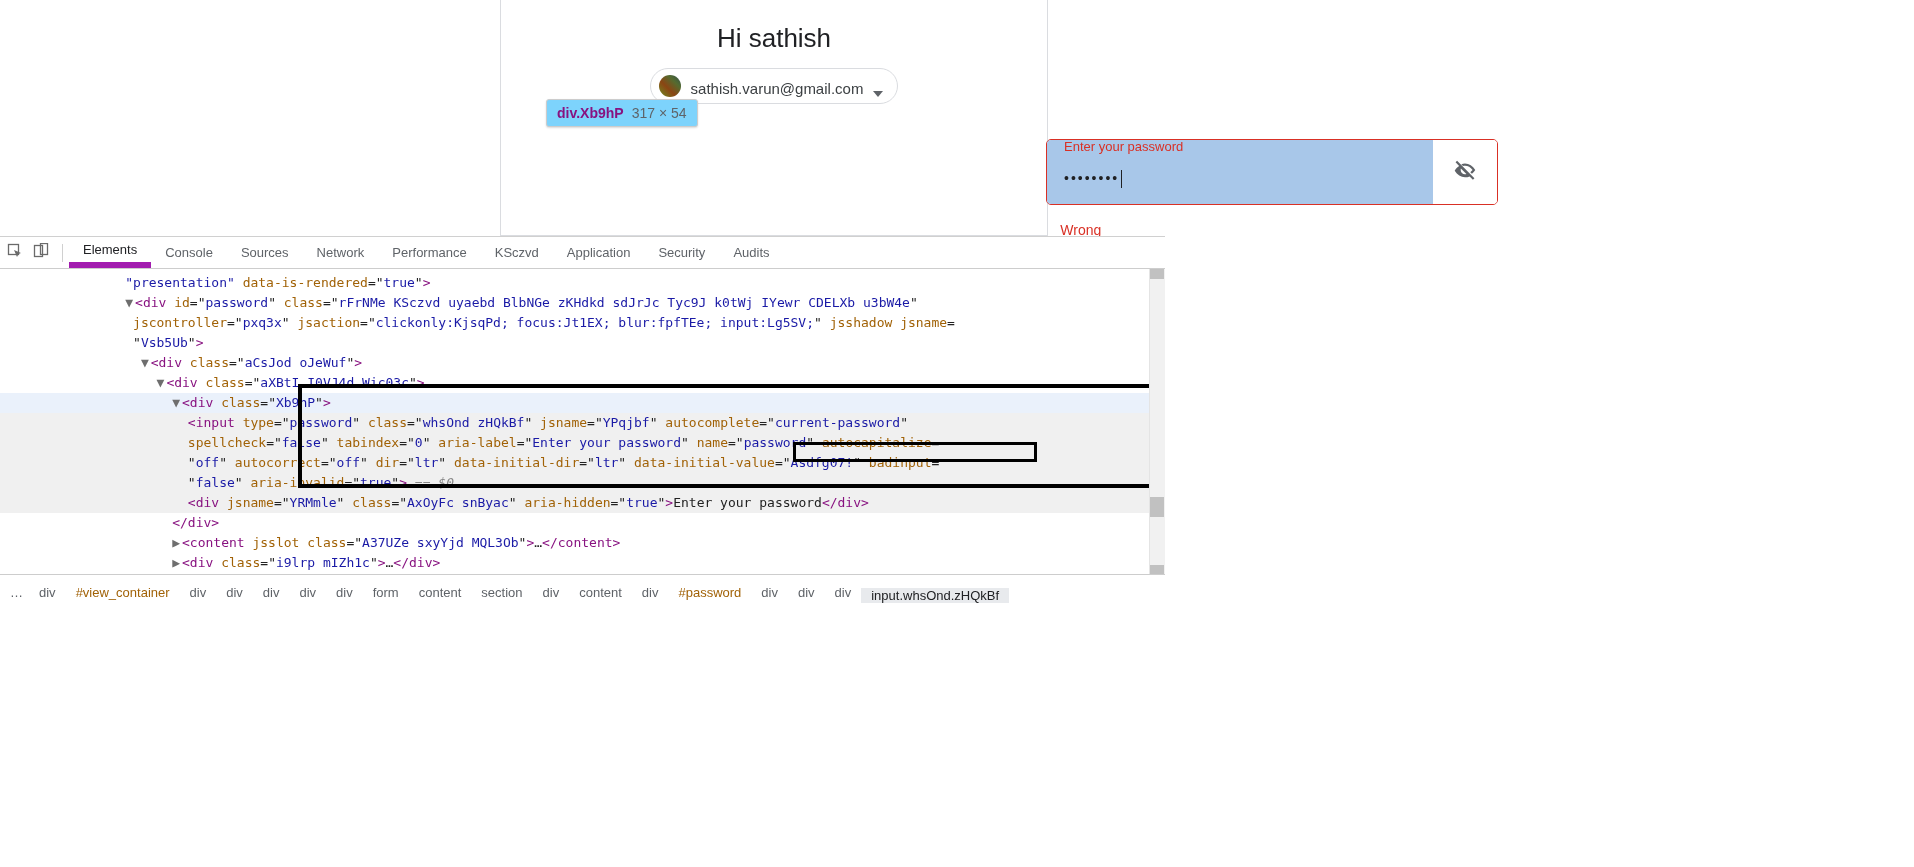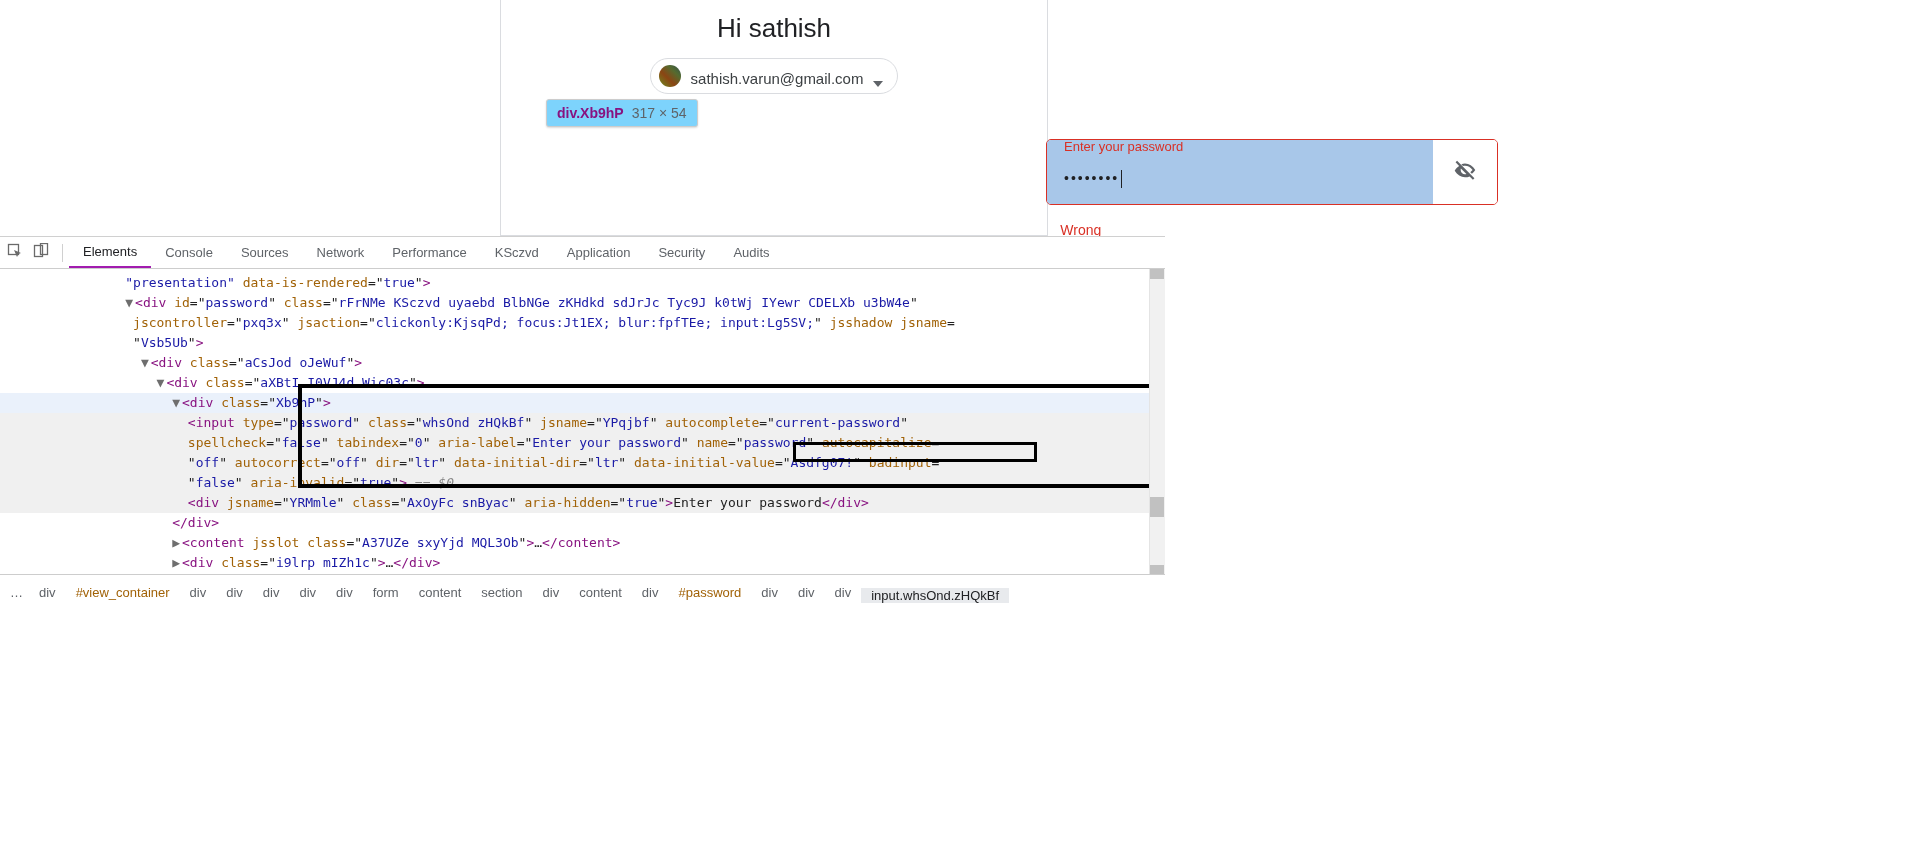--- a/index.html
+++ b/index.html
@@ -1,19 +1,19 @@
 <!DOCTYPE html>
 <html><head>
 <meta charset="utf-8">
 <style>
 * { margin: 0; padding: 0; box-sizing: border-box; }
 body { font-family: Arial, sans-serif; background: #fff; width: 1914px; min-height: 867px; overflow: hidden; }
 
 
-.signin-panel { position: absolute; left: 500px; top: 0; width: 548px; height: 236px; border: 1px solid #dadce0; border-top: none; padding-top: 8px; }
+.signin-panel { position: absolute; left: 500px; top: 0; width: 548px; height: 236px; border: 1px solid #dadce0; border-top: none; padding-top: 18px; }
 .signin-heading { font-family: "Google Sans", Arial, sans-serif; font-weight: 400; font-size: 26px; color: #202124; text-align: center; margin-top: 5px; }
 .account-chip { display: inline-flex; align-items: flex-end; border: 1px solid #dadce0; border-radius: 20px; padding: 6px 14px 6px 8px; margin-top: 14px; cursor: pointer; }
 .chip-wrap { text-align: center; }
 .avatar { width: 22px; height: 22px; border-radius: 50%; background: linear-gradient(45deg,#6b8e23,#8b4513 40%,#556b2f 70%,#2f4f4f); margin-right: 10px; }
 .chip-email { font-size: 15px; color: #3c4043; font-weight: 500; }
 .chevron-down { margin-left: 10px; width: 0; height: 0; border-left: 5px solid transparent; border-right: 5px solid transparent; border-top: 6px solid #5f6368; }
 
 .inspect-tooltip { position: absolute; left: 546px; top: 99px; background: #7dd3fc; border: 1px solid #ccc; border-radius: 3px; padding: 5px 10px; font-size: 14px; box-shadow: 0 1px 2px rgba(0,0,0,.15); z-index: 5; }
 .tt-tag { color:#881280; font-weight:700; }
 .tt-cls { color:#881280; font-weight:700; }
@@ -32,21 +32,21 @@
 .err-icon { width:18px; height:18px; border-radius:50%; background:#d93025; color:#fff; font-size:13px; font-weight:700; display:flex; align-items:center; justify-content:center; margin-right:10px; }
 .err-text { color:#d93025; font-size:14px; }
 
 
 .devtools { position: absolute; left: 0; top: 236px; width: 1165px; background: #fff; border-top: 1px solid #d0d0d0; }
 .dt-toolbar { height: 32px; display:flex; align-items:center; border-bottom: 1px solid #cdcdcd; font-size: 13px; color:#333; }
 .dt-ico { width: 56px; display:flex; align-items:center; justify-content:center; gap: 10px; }
 .dt-ico svg { width:16px; height:16px; stroke:#6a6a6a; fill:none; }
 .dt-sep { width:1px; height:18px; background:#d0d0d0; margin: 0 6px; }
 .dt-tab { padding: 0 14px; height:100%; display:flex; align-items:center; cursor:pointer; color:#5f6368; }
-.dt-tab.active { color:#202124; border-bottom: 2px solid #a21caf; font-weight:500; }
+.dt-tab.active { color:#202124; border-bottom: 6px solid #a21caf; font-weight:500; }
 
 .dt-body { position: relative; height: 306px; overflow: hidden; }
 .dt-scroll-track { position:absolute; right:0; top:0; width:16px; height:100%; background:#f1f1f1; border-left:1px solid #e4e4e4; }
 .dt-scroll-thumb { position:absolute; right:1px; width:14px; background:#c1c1c1; }
 .dt-scroll-thumb.top { top:0; height:10px; }
 .dt-scroll-thumb.mid { top:228px; height:20px; }
 .dt-scroll-thumb.bot { bottom:0; height:10px; }
 
 .dom { font-family: Menlo, Consolas, monospace; font-size: 13px; line-height: 20px; white-space: pre; padding: 4px 0 4px 0; color:#222; }
 .dom .ln { padding-right: 18px; }

